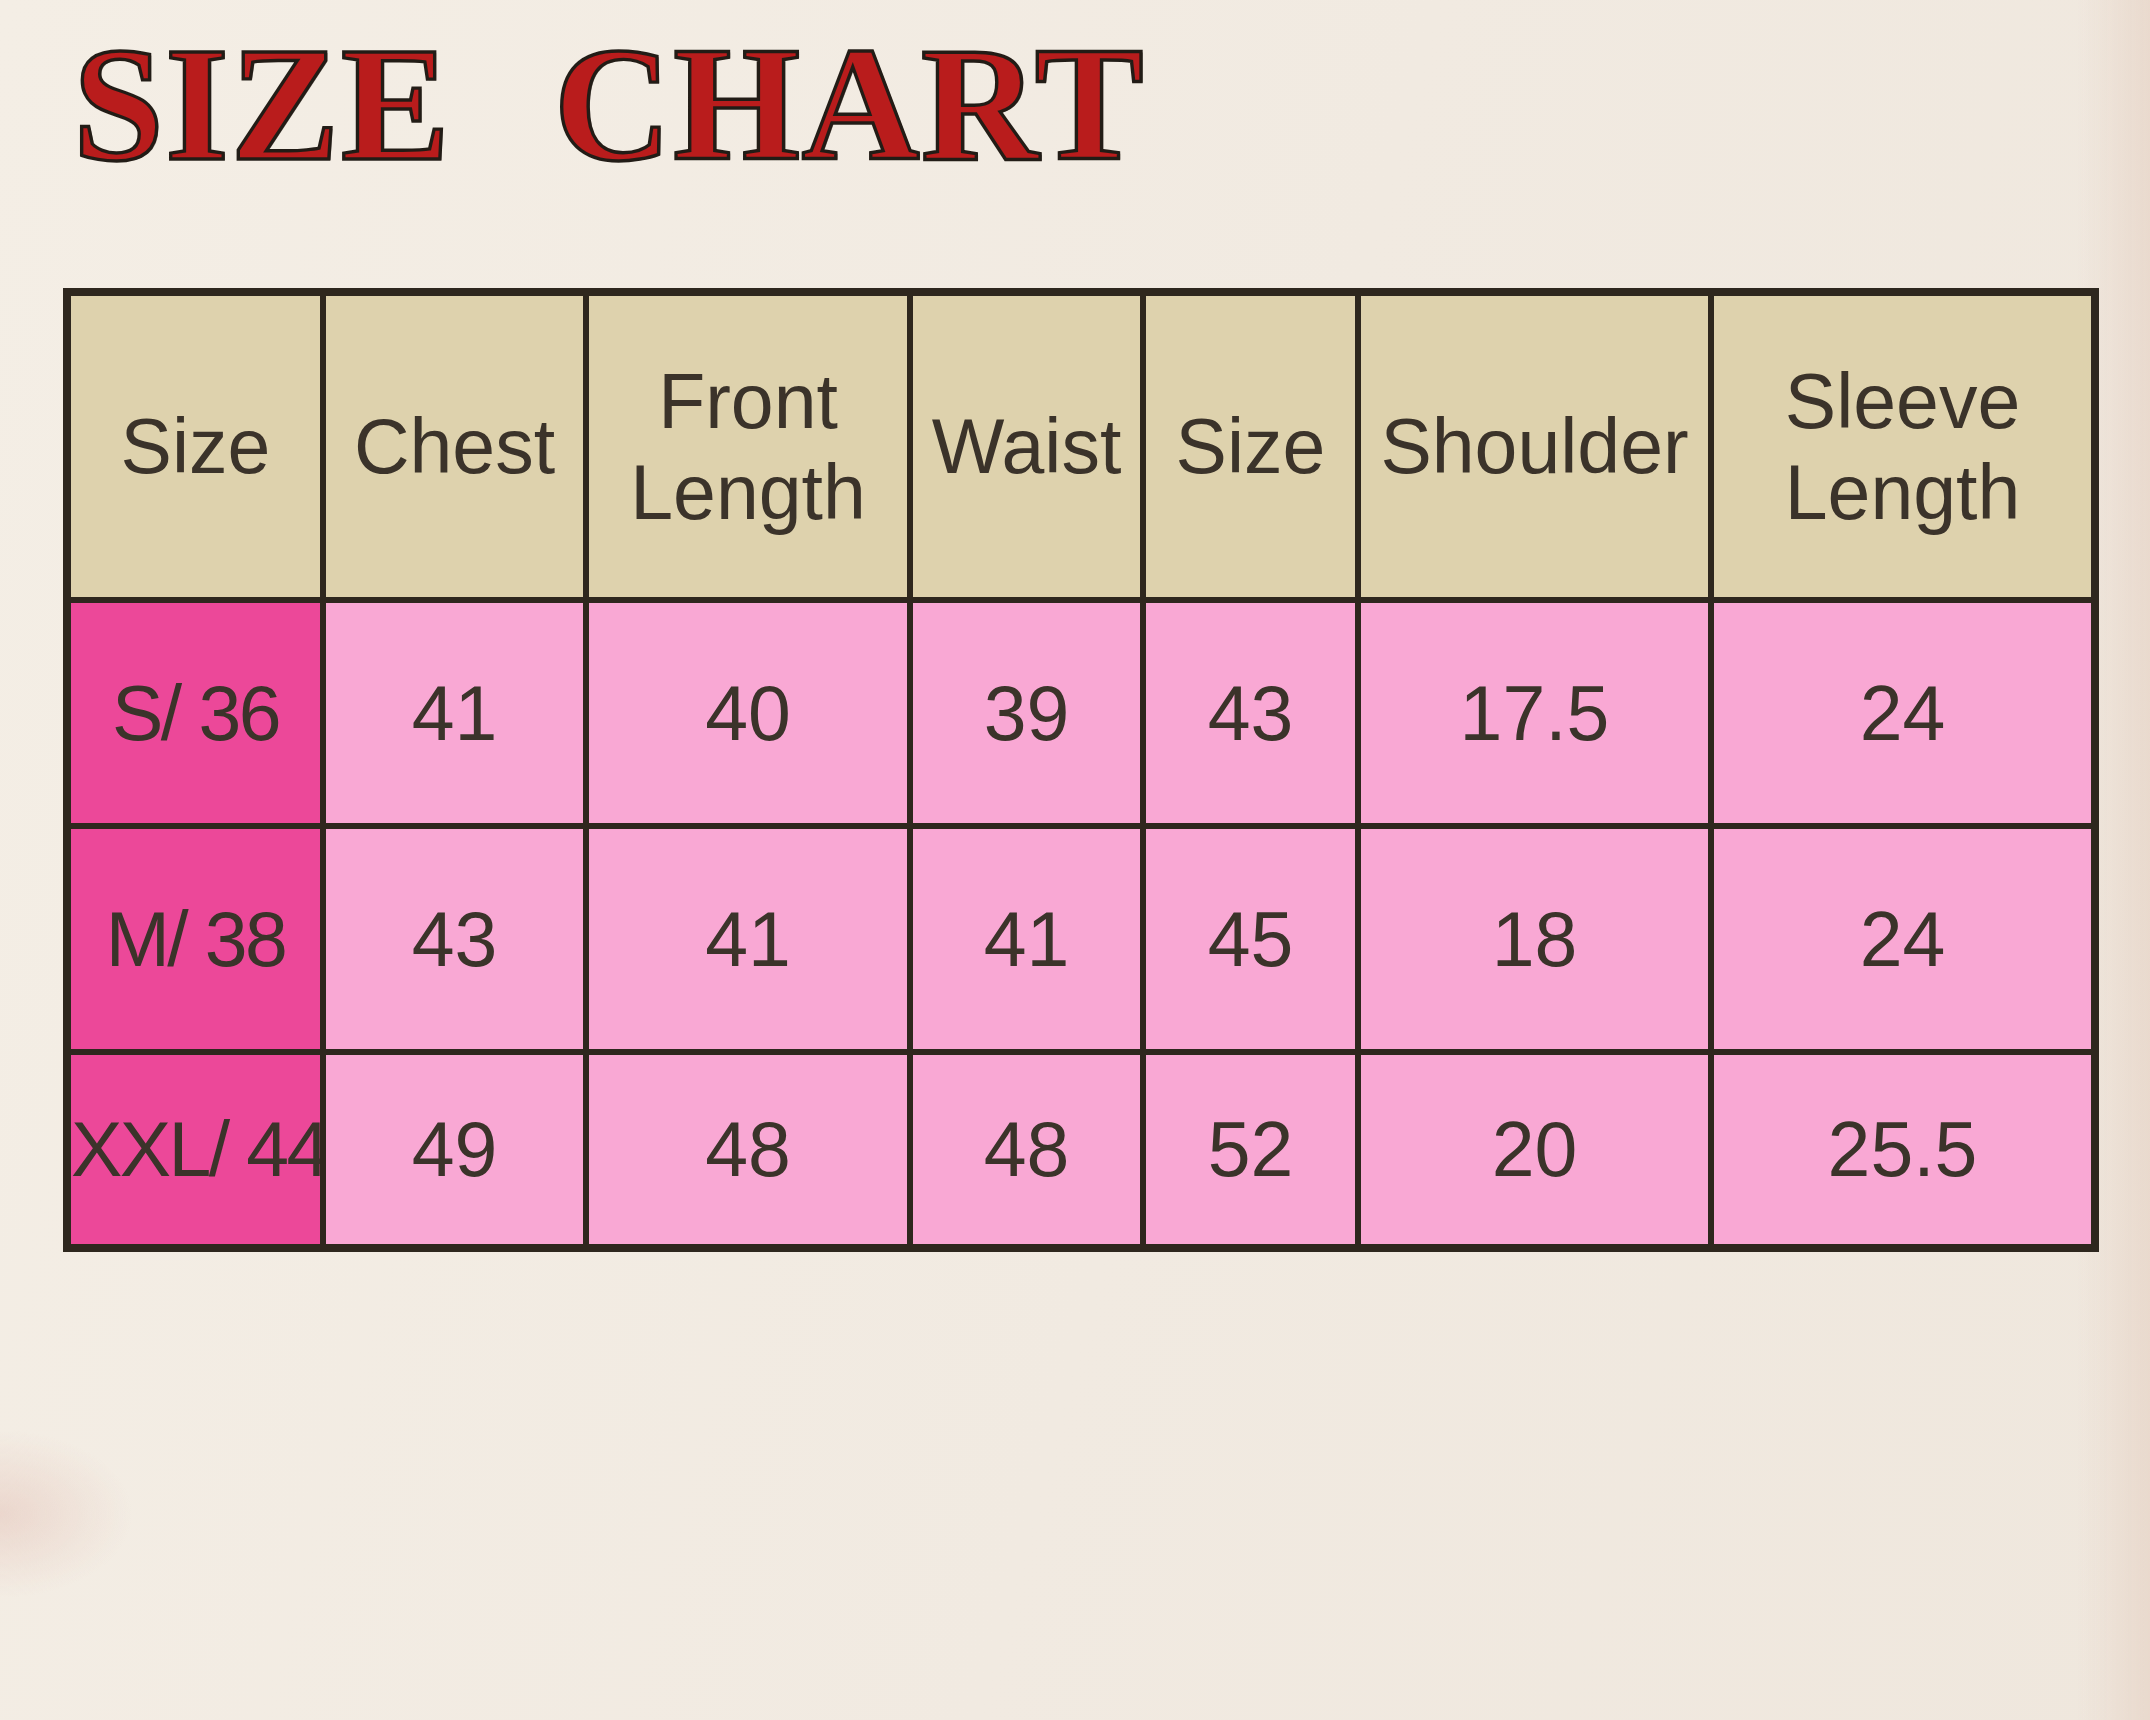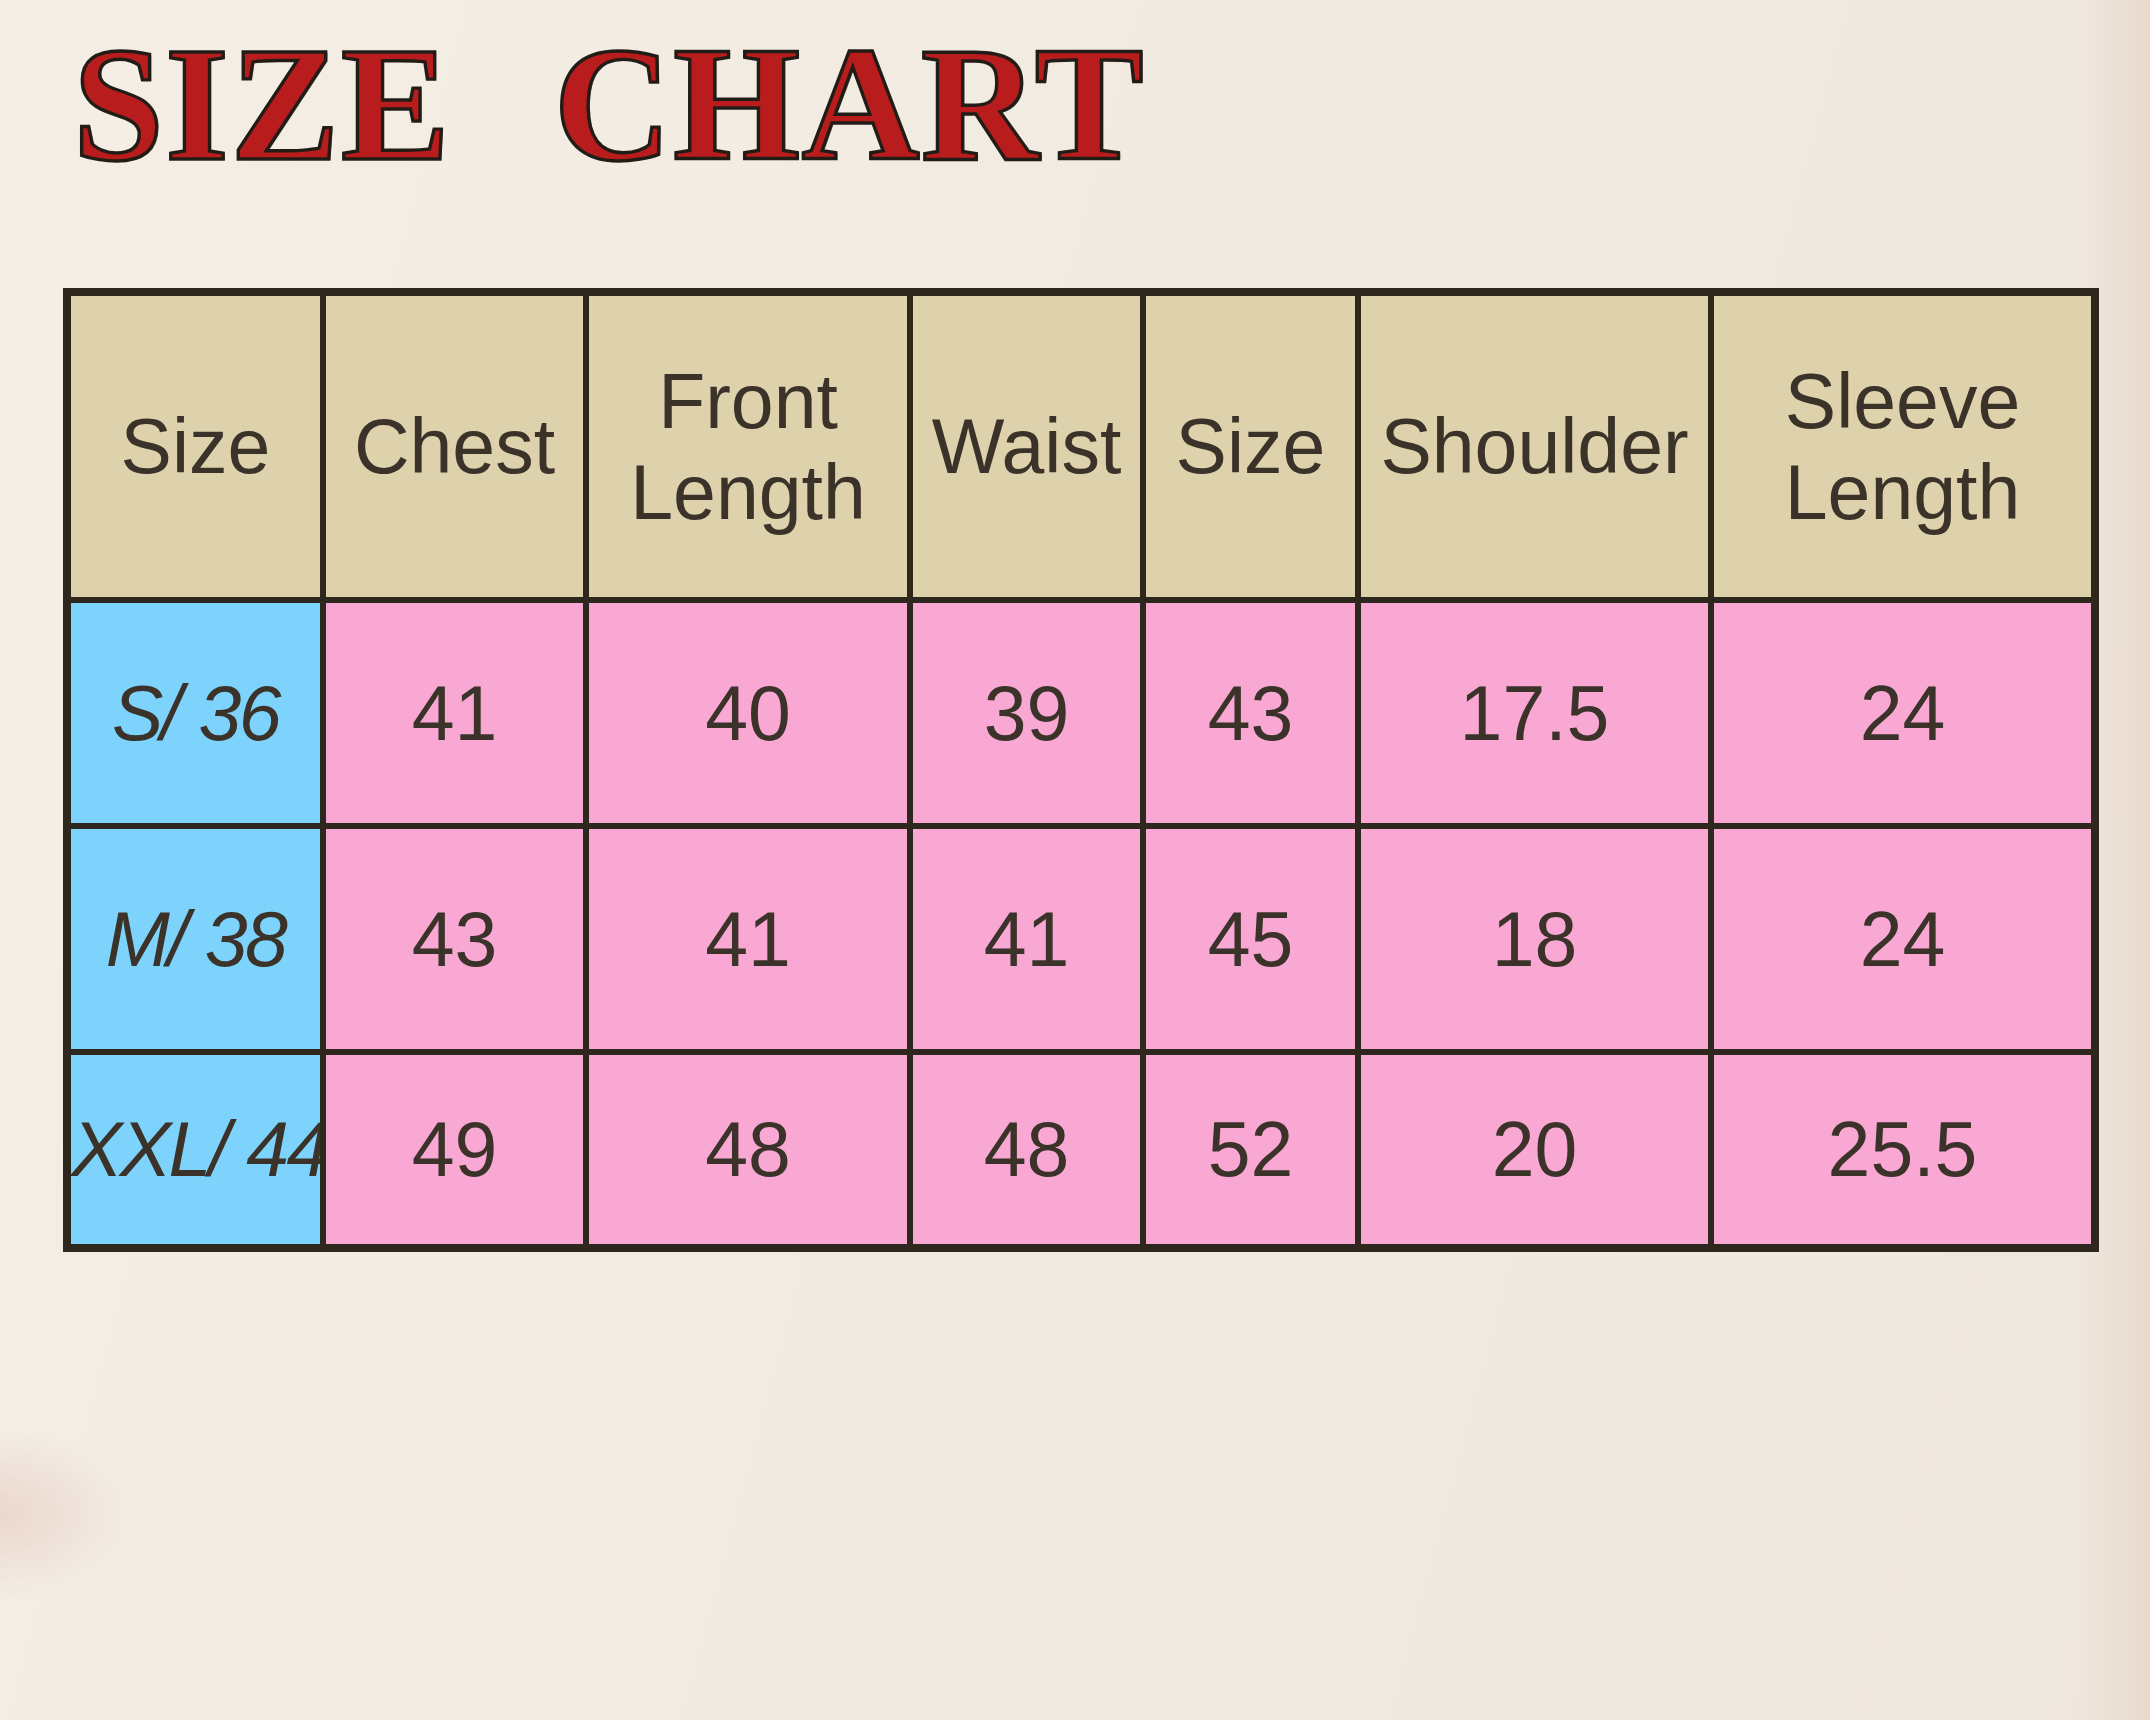--- a/index.html
+++ b/index.html
@@ -66,24 +66,23 @@
     line-height: 1.18;
     color: #3b332a;
   }
 
   tbody td {
     background-color: #f9a8d4;
     font-size: 77px;
     color: #3b332a;
   }
   tbody td:first-child {
-    background-color: #7dd3fc;
+    background-color: #ec4899;
     letter-spacing: -2.6px;
     white-space: nowrap;
-    font-style: italic;
   }
 
   
   col.c-size   { width: 256px; }
   col.c-chest  { width: 263px; }
   col.c-front  { width: 324px; }
   col.c-waist  { width: 233px; }
   col.c-hips   { width: 215px; }
   col.c-shoulder { width: 353px; }
   col.c-sleeve { width: 384px; }

